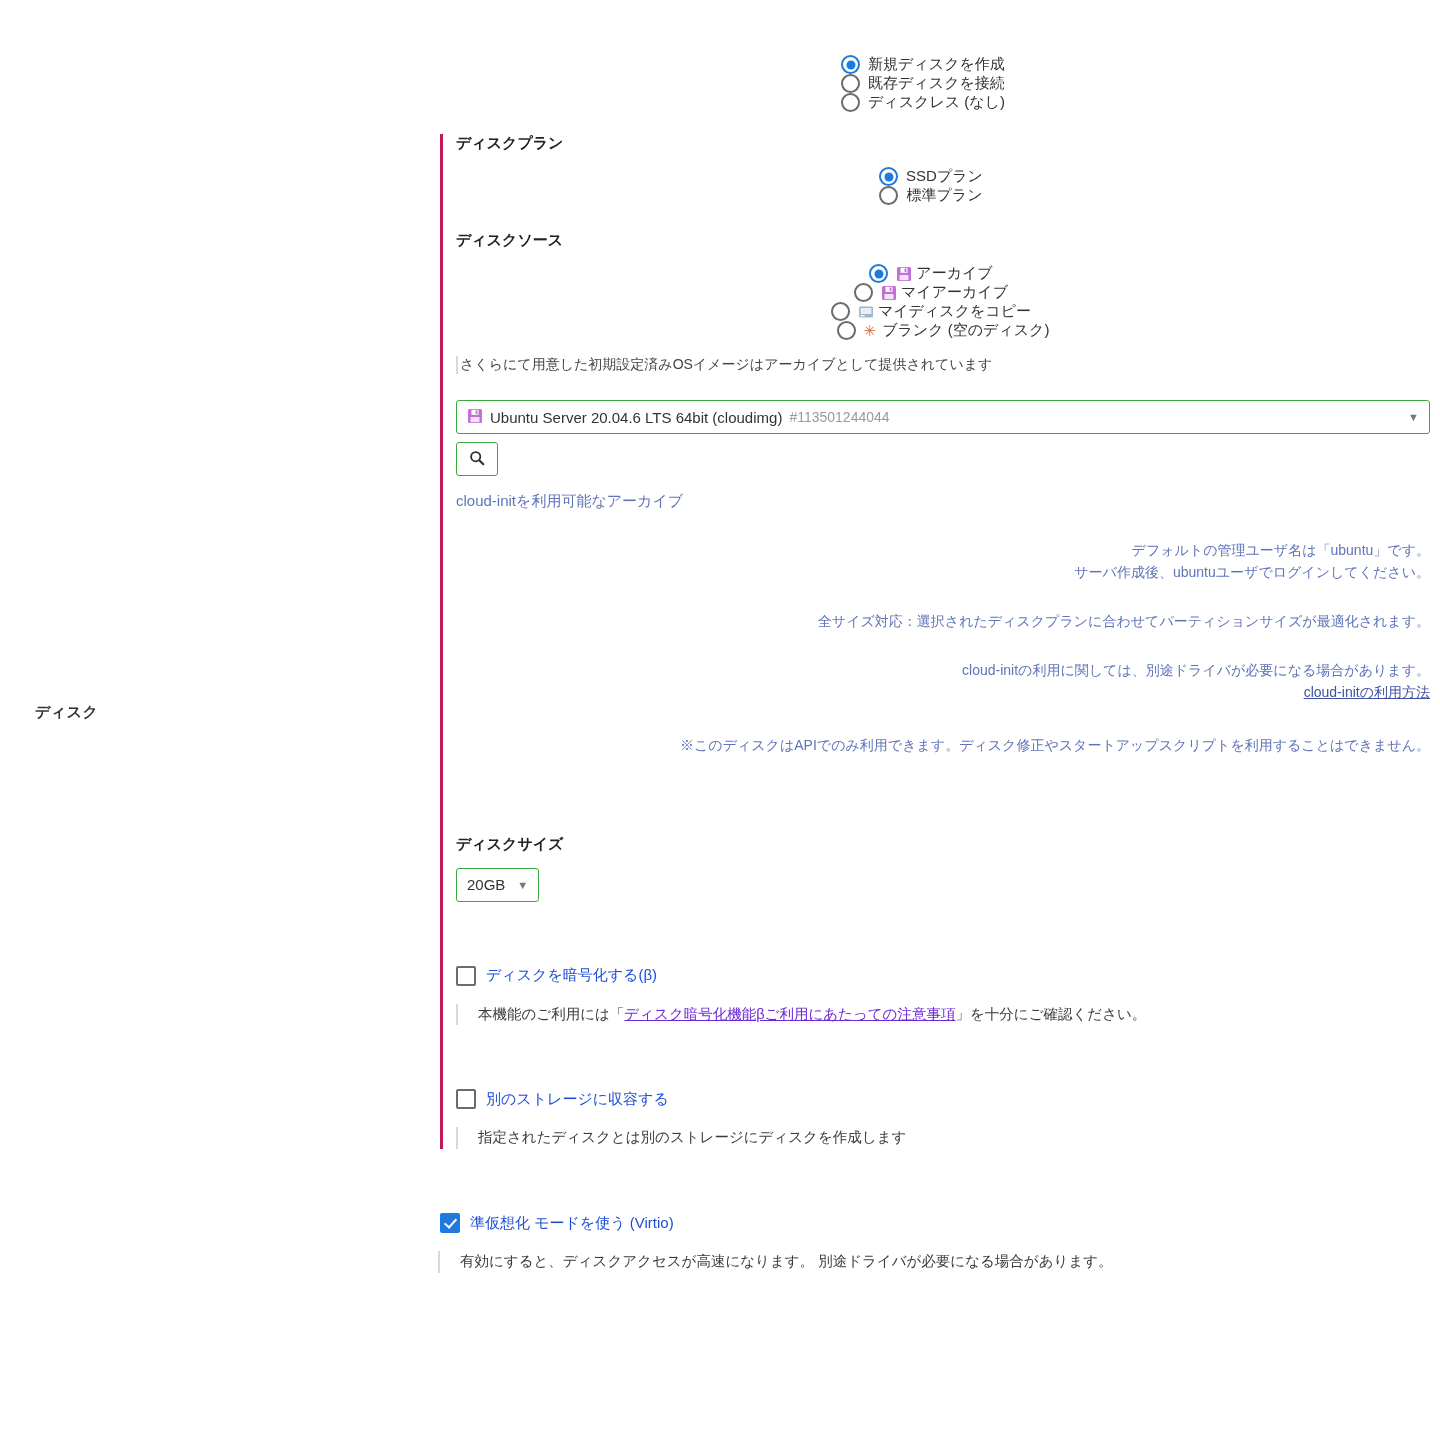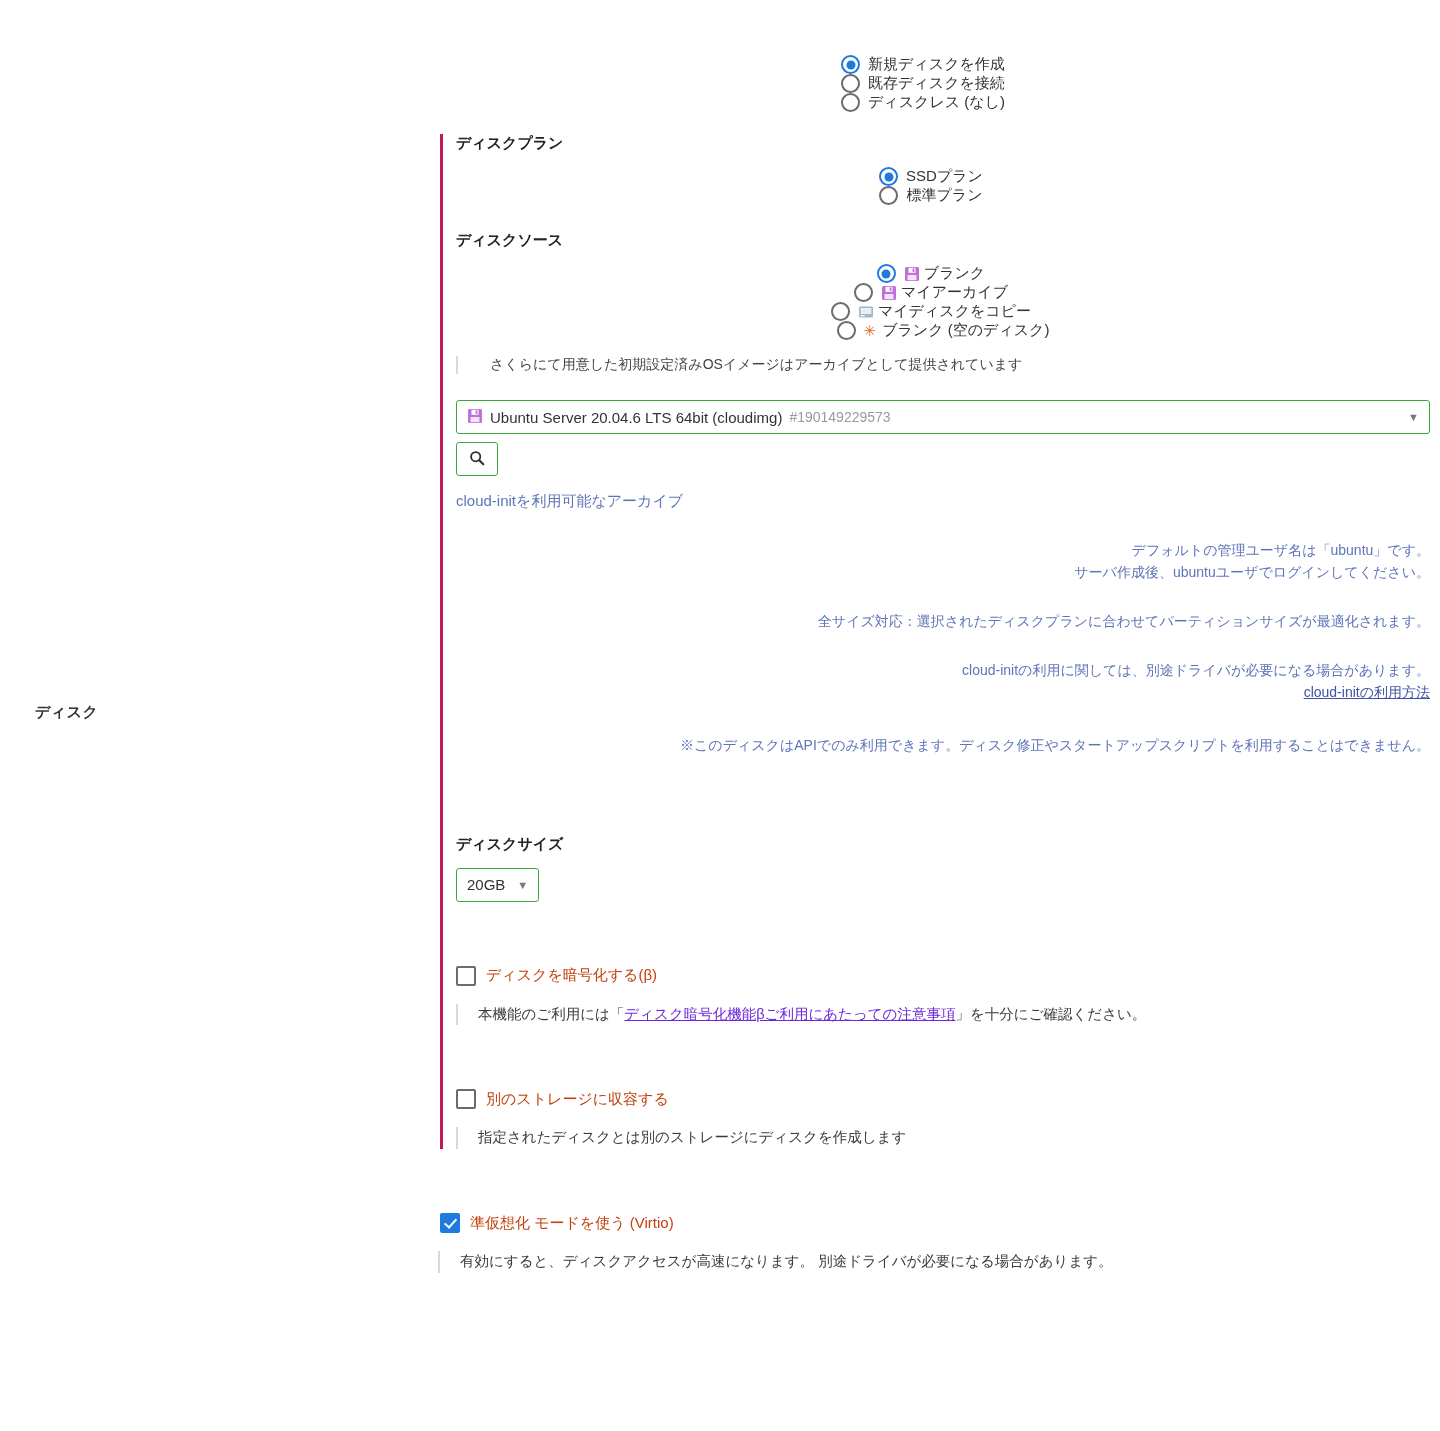--- a/index.html
+++ b/index.html
@@ -106,21 +106,21 @@
     font-weight: bold;
     color: #222;
     margin: 0 0 14px 0;
   }
   .group-block {
     margin-bottom: 26px;
   }
 
   .note-indent {
     border-left: 2px solid #d9d9d9;
-    padding-left: 32px;
+    padding-left: 2px;
     margin-top: 16px;
     font-size: 14px;
     color: #444;
   }
 
   
   .select-row {
     display: flex;
     align-items: stretch;
     gap: 8px;
@@ -230,21 +230,21 @@
     left: 5px;
     top: 1px;
     width: 5px;
     height: 10px;
     border: solid #fff;
     border-width: 0 2.5px 2.5px 0;
     transform: rotate(42deg);
   }
   .check-label {
     font-size: 15px;
-    color: #c2410c;
+    color: #1d4ed8;
   }
 
   .sub-note {
     border-left: 2px solid #d9d9d9;
     padding-left: 20px;
     margin-top: 18px;
     font-size: 14.5px;
     color: #3b3b3b;
     line-height: 1.5;
   }
@@ -311,21 +311,21 @@
           <div class="radio-opt">
             <span class="radio checked"></span>
             <span class="icon-floppy" style="margin-right:4px;">
               <svg width="16" height="16" viewBox="0 0 16 16">
                 <rect x="1" y="1" width="14" height="14" rx="1.5" fill="#c06fd6"></rect>
                 <rect x="4.5" y="1.8" width="7" height="5" fill="#ffffff"></rect>
                 <rect x="8.6" y="2.4" width="1.8" height="3.6" fill="#c06fd6"></rect>
                 <rect x="3.5" y="9" width="9" height="5.2" fill="#f2e2f7"></rect>
               </svg>
             </span>
-            <span class="radio-label">ブランク</span>
+            <span class="radio-label">アーカイブ</span>
           </div>
 
           <div class="radio-opt">
             <span class="radio"></span>
             <span class="icon-floppy" style="margin-right:4px;">
               <svg width="16" height="16" viewBox="0 0 16 16">
                 <rect x="1" y="1" width="14" height="14" rx="1.5" fill="#c06fd6"></rect>
                 <rect x="4.5" y="1.8" width="7" height="5" fill="#ffffff"></rect>
                 <rect x="8.6" y="2.4" width="1.8" height="3.6" fill="#c06fd6"></rect>
                 <rect x="3.5" y="9" width="9" height="5.2" fill="#f2e2f7"></rect>
@@ -363,21 +363,21 @@
           <div class="select-box">
             <span class="floppy">
               <svg width="16" height="16" viewBox="0 0 16 16">
                 <rect x="1" y="1" width="14" height="14" rx="1.5" fill="#c06fd6"></rect>
                 <rect x="4.5" y="1.8" width="7" height="5" fill="#ffffff"></rect>
                 <rect x="8.6" y="2.4" width="1.8" height="3.6" fill="#c06fd6"></rect>
                 <rect x="3.5" y="9" width="9" height="5.2" fill="#f2e2f7"></rect>
               </svg>
             </span>
             <span>Ubuntu Server 20.04.6 LTS 64bit (cloudimg)</span>
-            <span class="id">#190149229573</span>
+            <span class="id">#113501244044</span>
             <span class="caret">▼</span>
           </div>
           <div class="search-btn">
             <span>
               <svg width="16" height="16" viewBox="0 0 16 16">
                 <circle cx="6.7" cy="6.7" r="4.6" fill="none" stroke="#2e2e2e" stroke-width="1.8"></circle>
                 <line x1="10.2" y1="10.2" x2="14.3" y2="14.3" stroke="#2e2e2e" stroke-width="2.1" stroke-linecap="round"></line>
               </svg>
             </span>
           </div>

